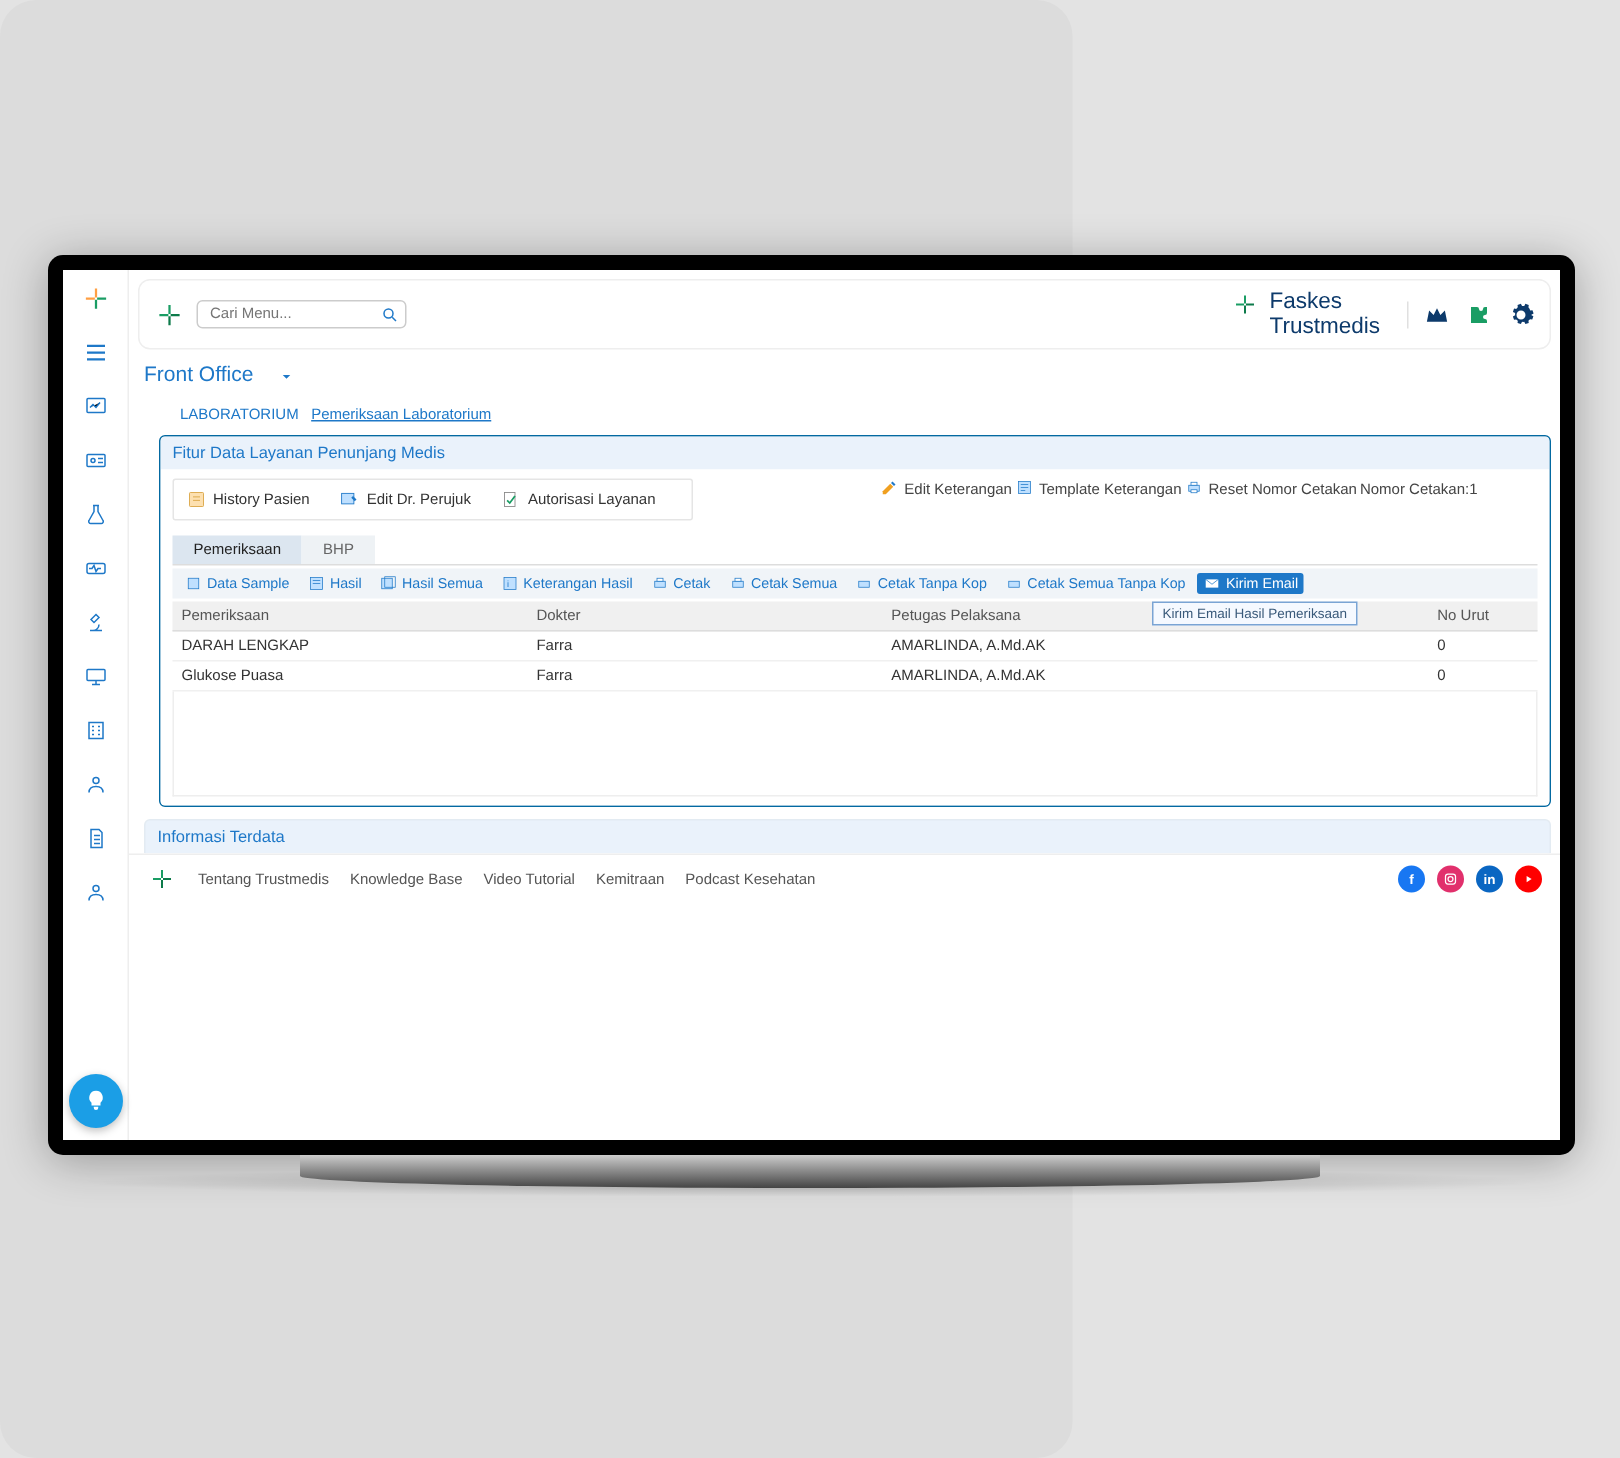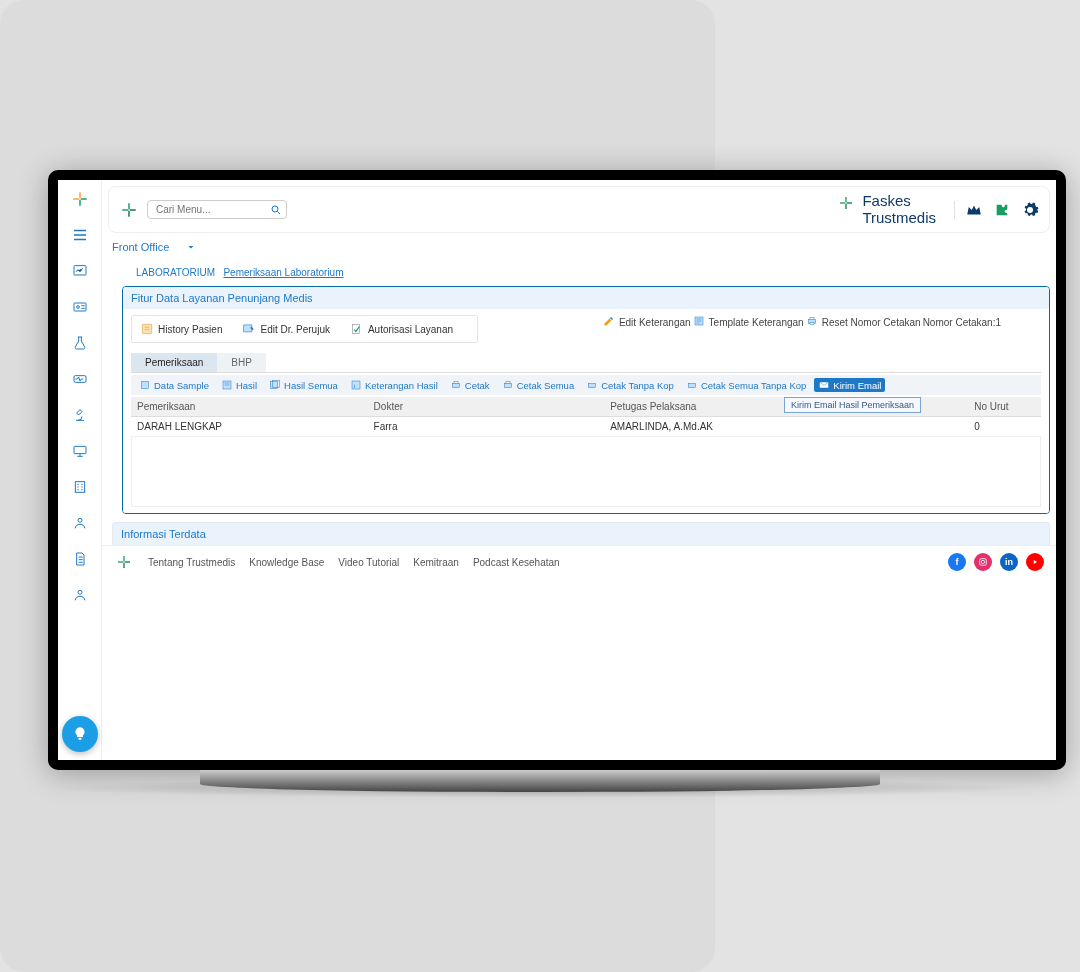--- a/index.html
+++ b/index.html
@@ -14,21 +14,21 @@
   .outer-bg {
     position: absolute;
     left: 0; top: 0;
     width: 715px;
     height: 972px;
     background: #dcdcdc;
     border-radius: 24px;
   }
   .monitor-frame {
     position: absolute;
-    left: 48px;
+    left: 32px;
     top: 170px;
     width: 1018px;
     height: 600px;
     background: #000;
     border-radius: 10px;
     padding: 10px;
     box-shadow: 0 4px 30px rgba(0,0,0,0.3);
   }
   .monitor-screen {
     width: 100%;
@@ -151,21 +151,21 @@
     gap: 6px;
     color: #0d3a6b;
     font-size: 15px;
   }
   .faskes .faskes-text { display:flex; flex-direction:column; line-height:1.1; }
   .topbar-icons { display:flex; align-items:center; gap:10px; padding-left:10px; border-left:1px solid #e0e0e0; margin-left:10px;}
   .topbar-icons .ticon { width:18px; height:18px; display:flex; align-items:center; justify-content:center; cursor:pointer; }
   .breadcrumb-nav {
     margin: 8px 10px 0 10px;
     color: #1e78c8;
-    font-size: 11px;
+    font-size: 14px;
     display:flex; align-items:flex-end; gap:16px;
     cursor:pointer;
   }
   .breadcrumb-nav svg { width:12px; height:12px; }
   .breadcrumb-path {
     margin: 14px 10px 4px 10px;
     font-size: 10px;
     color: #1e78c8;
     padding-left: 24px;
   }
@@ -633,20 +633,26 @@
                     <th style="width:8%">No Urut</th>
                   </tr>
                 </thead>
                 <tbody>
                   <tr>
                     <td>DARAH LENGKAP</td>
                     <td>Farra</td>
                     <td>AMARLINDA, A.Md.AK</td>
                     <td>0</td>
                   </tr>
+                  <tr>
+                    <td>Glukose Puasa</td>
+                    <td>Farra</td>
+                    <td>AMARLINDA, A.Md.AK</td>
+                    <td>0</td>
+                  </tr>
                 </tbody>
               </table>
               <div class="table-space"></div>
             </div>
           </div>
 
           <div class="info-header">Informasi Terdata</div>
 
           <div class="footer">
             <div class="brand-logo">

